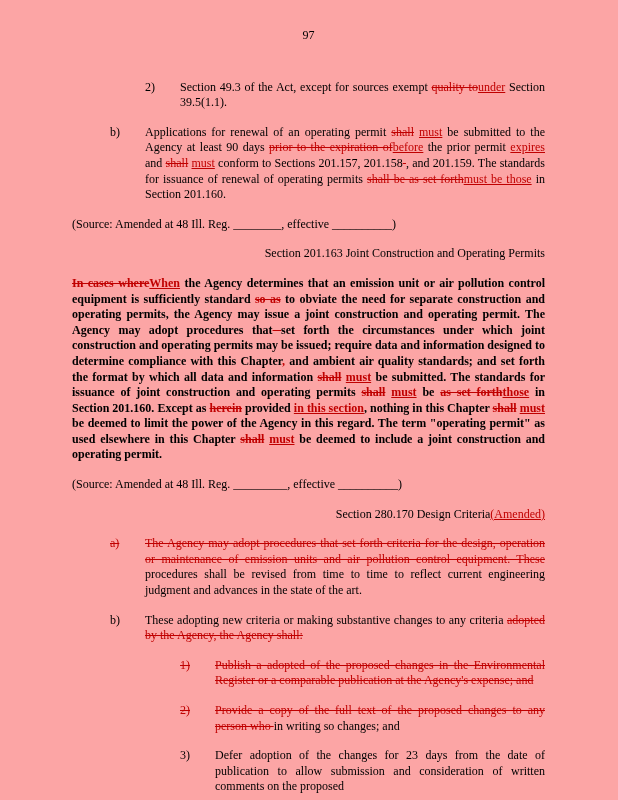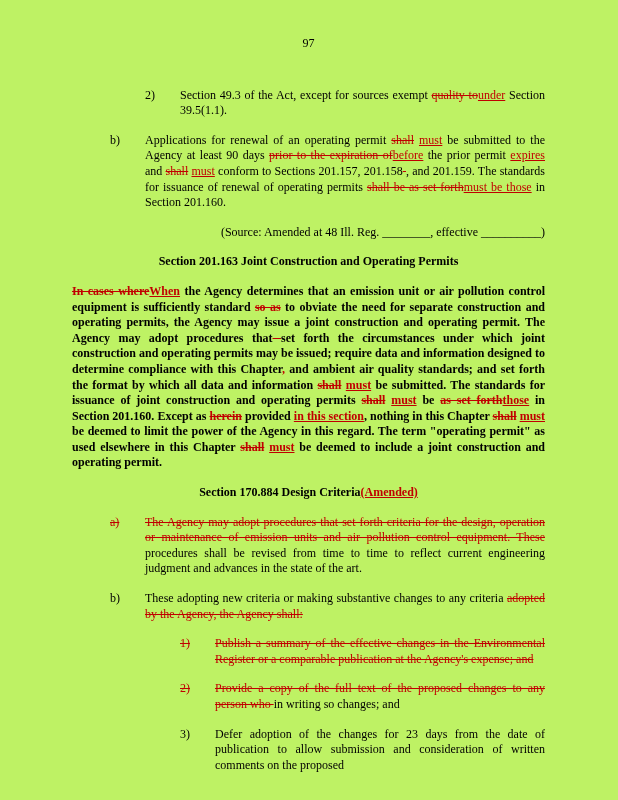--- a/index.html
+++ b/index.html
@@ -4,40 +4,40 @@
 <style>
   html, body {
     margin: 0;
     padding: 0;
     background: #ffffff;
   }
   .page {
     width: 618px;
     height: 800px;
     box-sizing: border-box;
-    background: #bef264;
-    padding: 36px 73px 20px 72px;
+    background: #fca5a5;
+    padding: 28px 73px 20px 72px;
     font-family: "Liberation Serif", "DejaVu Serif", serif;
     font-size: 12px;
     line-height: 1.3;
     color: #000000;
     overflow: hidden;
   }
   .page-number {
     text-align: center;
     margin-bottom: 36px;
   }
   .block { margin: 0 0 14px 0; }
   .paragraph { text-align: justify; font-weight: bold; }
   .heading {
-    font-weight: bold;
+    font-weight: normal;
     margin-top: 4px;
-    text-align: center;
+    text-align: right;
   }
-  .source { margin-left: 38px; text-align: right; }
+  .source { text-align: left; }
   .item { display: flex; }
   .item .label { flex: 0 0 35px; }
   .item .body { flex: 1 1 auto; text-align: justify; }
   .ind1 { margin-left: 38px; }
   .ind2 { margin-left: 73px; }
   .ind3 { margin-left: 108px; }
   .del {
     color: var(--edit-red, #c00000);
     text-decoration: line-through;
   }
@@ -56,32 +56,33 @@
         <span class="label">2)</span>
         <span class="body"><span>Section 49.3 of the Act, except for sources exempt </span><span class="del">quality to</span><span class="ins">under</span><span> Section 39.5(1.1).</span></span>
       </div>
       <div class="block item ind1">
         <span class="label">b)</span>
         <span class="body"><span>Applications for renewal of an operating permit </span><span class="del">shall</span><span> </span><span class="ins">must</span><span> be submitted to the Agency at least 90 days </span><span class="del">prior to the expiration of</span><span class="ins">before</span><span> the prior permit </span><span class="ins">expires</span><span> and </span><span class="del">shall</span><span> </span><span class="ins">must</span><span> conform to Sections 201.157, 201.158</span><span class="del"> </span><span>, and 201.159.  The standards for issuance of renewal of operating permits </span><span class="del">shall be as set forth</span><span class="ins">must be those</span><span> in Section 201.160.</span></span>
       </div>
       <div class="block source"><span>(Source:  Amended at 48 Ill. Reg. ________, effective __________)</span></div>
       <div class="block heading"><span>Section 201.163  Joint Construction and Operating Permits</span></div>
       <div class="block paragraph"><span class="del">In cases where</span><span class="ins">When</span><span> the Agency determines that an emission unit or air pollution control equipment is sufficiently standard </span><span class="del">so as</span><span> to obviate the need for separate construction and operating permits, the Agency may issue a joint construction and operating permit.  The Agency may adopt procedures that</span><span class="del"> </span><span> set forth the circumstances under which joint construction and operating permits may be issued; require data and information designed to determine compliance with this Chapter</span><span class="ins">,</span><span> and ambient air quality standards; and set forth the format by which all data and information </span><span class="del">shall</span><span> </span><span class="ins">must</span><span> be submitted.  The standards for issuance of joint construction and operating permits </span><span class="del">shall</span><span> </span><span class="ins">must</span><span> be </span><span class="del">as set forth</span><span class="ins">those</span><span> in Section 201.160.  Except as </span><span class="del">herein</span><span> provided </span><span class="ins">in this section</span><span>, nothing in this Chapter </span><span class="del">shall</span><span> </span><span class="ins">must</span><span> be deemed to limit the power of the Agency in this regard.  The term "operating permit" as used elsewhere in this Chapter </span><span class="del">shall</span><span> </span><span class="ins">must</span><span> be deemed to include a joint construction and operating permit.</span></div>
-      <div class="block heading"><span>Section 170.884  Design Criteria</span><span class="ins">(Amended)</span></div>
+      <div class="block source"><span>(Source:  Amended at 48 Ill. Reg. _________, effective __________)</span></div>
+      <div class="block heading"><span>Section 280.170  Design Criteria</span><span class="ins">(Amended)</span></div>
       <div class="block item ind1">
         <span class="label del">a)</span>
         <span class="body"><span class="del">The Agency may adopt procedures that set forth criteria for the design, operation or maintenance of emission units and air pollution control equipment.  These </span><span>procedures shall be revised from time to time to reflect current engineering judgment and advances in the state of the art.</span></span>
       </div>
       <div class="block item ind1">
         <span class="label">b)</span>
         <span class="body"><span>These adopting new criteria or making substantive changes to any criteria </span><span class="del">adopted by the Agency, the Agency shall:</span></span>
       </div>
       <div class="block item ind3">
         <span class="label del">1)</span>
-        <span class="body"><span class="del">Publish a summary of the effective changes in the Environmental Register or a comparable publication at the Agency's expense; and</span></span>
+        <span class="body"><span class="del">Publish a adopted of the proposed changes in the Environmental Register or a comparable publication at the Agency's expense; and</span></span>
       </div>
       <div class="block item ind3">
         <span class="label del">2)</span>
         <span class="body"><span class="del">Provide a copy of the full text of the proposed changes to any person who </span><span>in writing so changes; and</span></span>
       </div>
       <div class="block item ind3">
         <span class="label">3)</span>
         <span class="body"><span>Defer adoption of the changes for 23 days from the date of publication to allow submission and consideration of written comments on the proposed</span></span>
       </div>
     </div>

